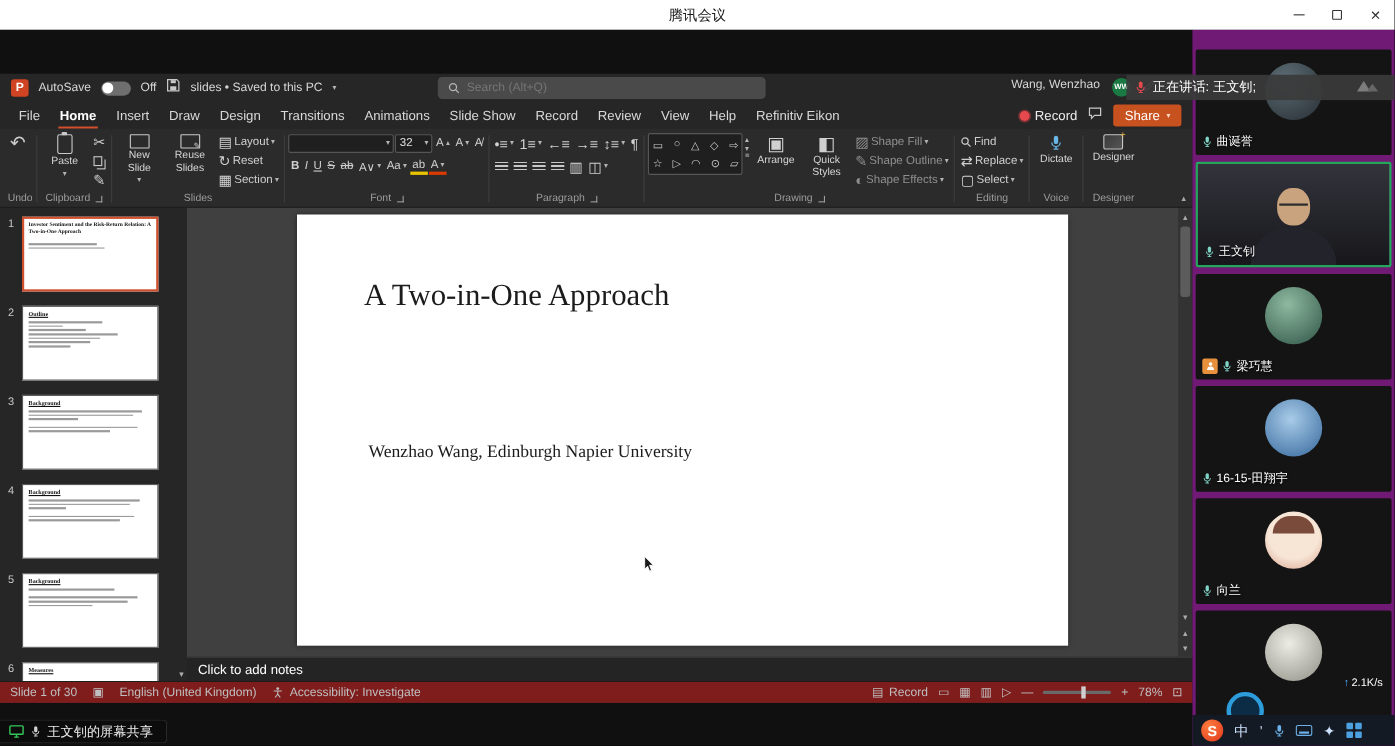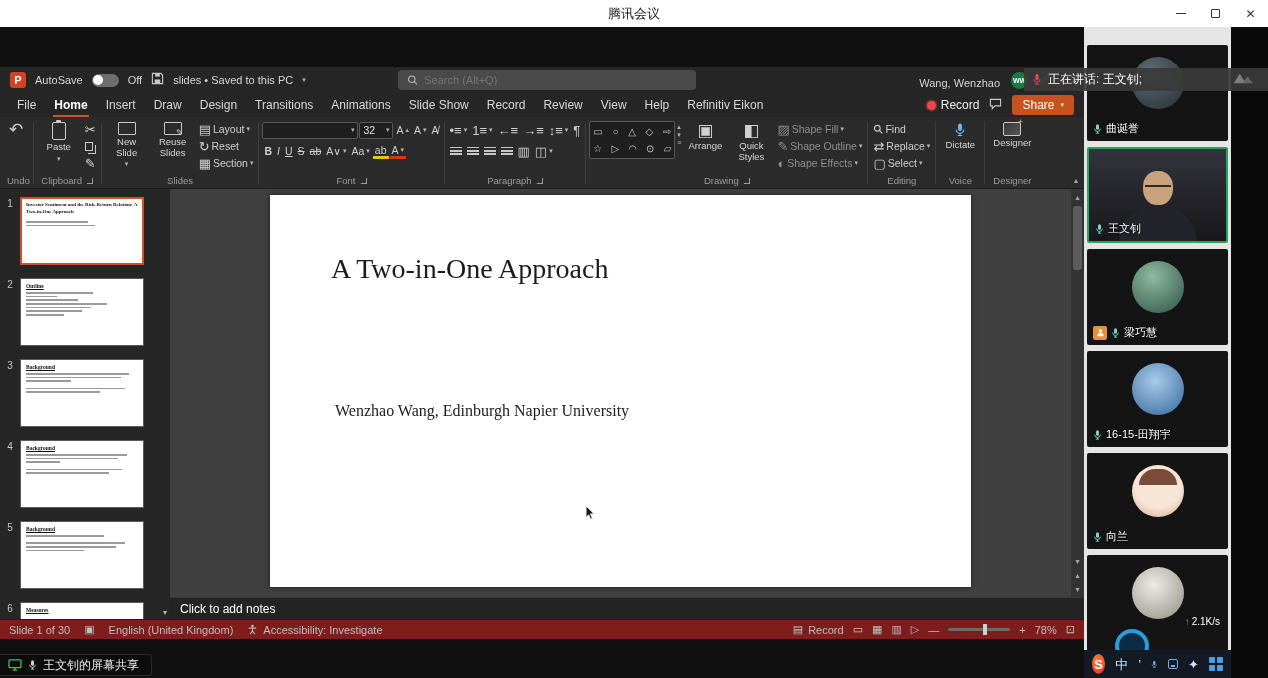--- a/index.html
+++ b/index.html
@@ -13,37 +13,37 @@
   .os-title{font-size:13px;color:#1a1a1a}
   .os-controls{position:absolute;right:0;top:0;height:27px;display:flex}
   .os-btn{width:35px;height:27px;display:flex;align-items:center;justify-content:center;color:#333}
   .min-glyph{display:inline-block;width:10px;border-bottom:1.5px solid #333}
   .max-glyph{display:inline-block;width:9px;height:9px;border:1.5px solid #333;border-radius:1px}
   .close-glyph{font-size:12px;color:#333}
 
   
   .main{position:absolute;top:27px;left:0;right:0;bottom:0;display:flex}
   .share-region{width:1084px;position:relative;background:#101010}
-  .sidebar{width:147px;background:#e5e5e5;position:relative;overflow:hidden}
+  .sidebar{width:184px;background:#701a75;position:relative;overflow:hidden}
 
   
   .ppt{position:absolute;top:40px;left:0;width:1084px;height:572px;background:#262626;
     display:flex;flex-direction:column;color:#d6d6d6}
 
   
   .qat{height:26px;display:flex;align-items:center;padding:0 10px;gap:9px;position:relative;flex:none}
   .ppt-logo{width:16px;height:16px;border-radius:3px;background:#d04423;color:#fff;font-weight:bold;
     font-size:11px;display:flex;align-items:center;justify-content:center;flex:none}
   .qat-text{font-size:11px;color:#d6d6d6;white-space:nowrap}
   .toggle{width:27px;height:13px;border-radius:7px;background:#6e6e6e;position:relative;flex:none}
   .toggle::after{content:"";position:absolute;left:1.5px;top:1.5px;width:10px;height:10px;border-radius:50%;background:#fff}
   .search-box{position:absolute;left:398px;top:3px;width:298px;height:20px;background:#4a4a4a;
     border-radius:4px;display:flex;align-items:center;gap:6px;padding:0 9px}
   .search-box input{background:transparent;border:none;outline:none;color:#cfcfcf;font-size:11px;width:100%}
-  .qat-right{margin-left:auto;display:flex;align-items:flex-end;gap:11px}
+  .qat-right{margin-left:auto;display:flex;align-items:flex-start;gap:11px}
   .ww-badge{width:17px;height:17px;border-radius:50%;background:#1b7a43;color:#fff;font-size:7px;
     font-weight:bold;display:flex;align-items:center;justify-content:center}
   .dim-dash{color:#bdbdbd;font-size:12px}
 
   
   .tabs-row{height:24px;display:flex;align-items:stretch;padding-left:8px;flex:none}
   .tab{padding:0 9px;font-size:12px;color:#d8d8d8;display:flex;align-items:center;position:relative;white-space:nowrap}
   .tab.active{color:#ffffff;font-weight:bold}
   .tab.active::after{content:"";position:absolute;left:8px;right:8px;bottom:0;height:2px;background:#d04f2d}
   .tabs-right{margin-left:auto;display:flex;align-items:center;gap:10px;padding-right:10px}

